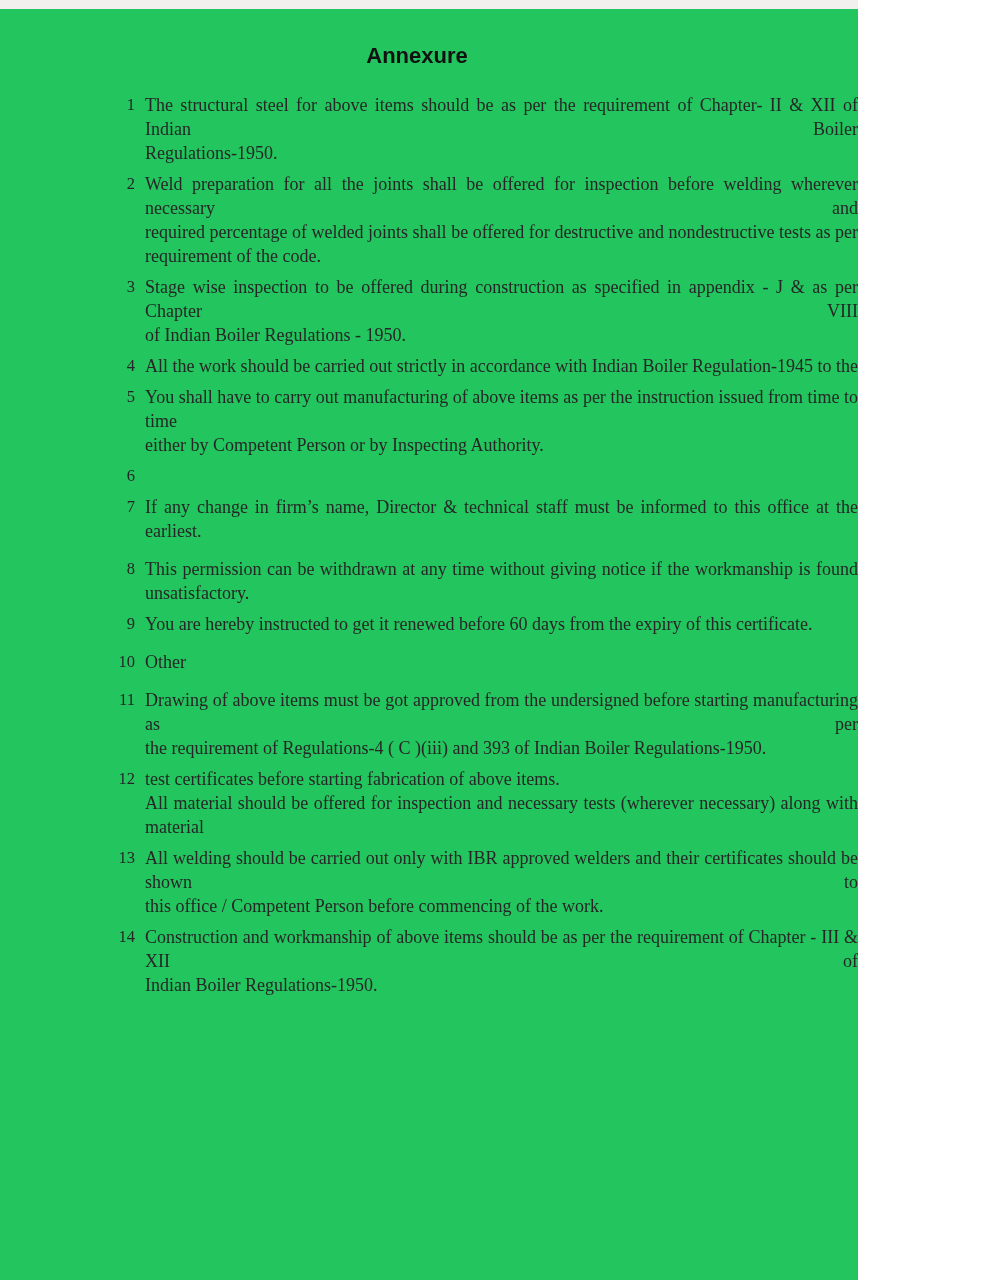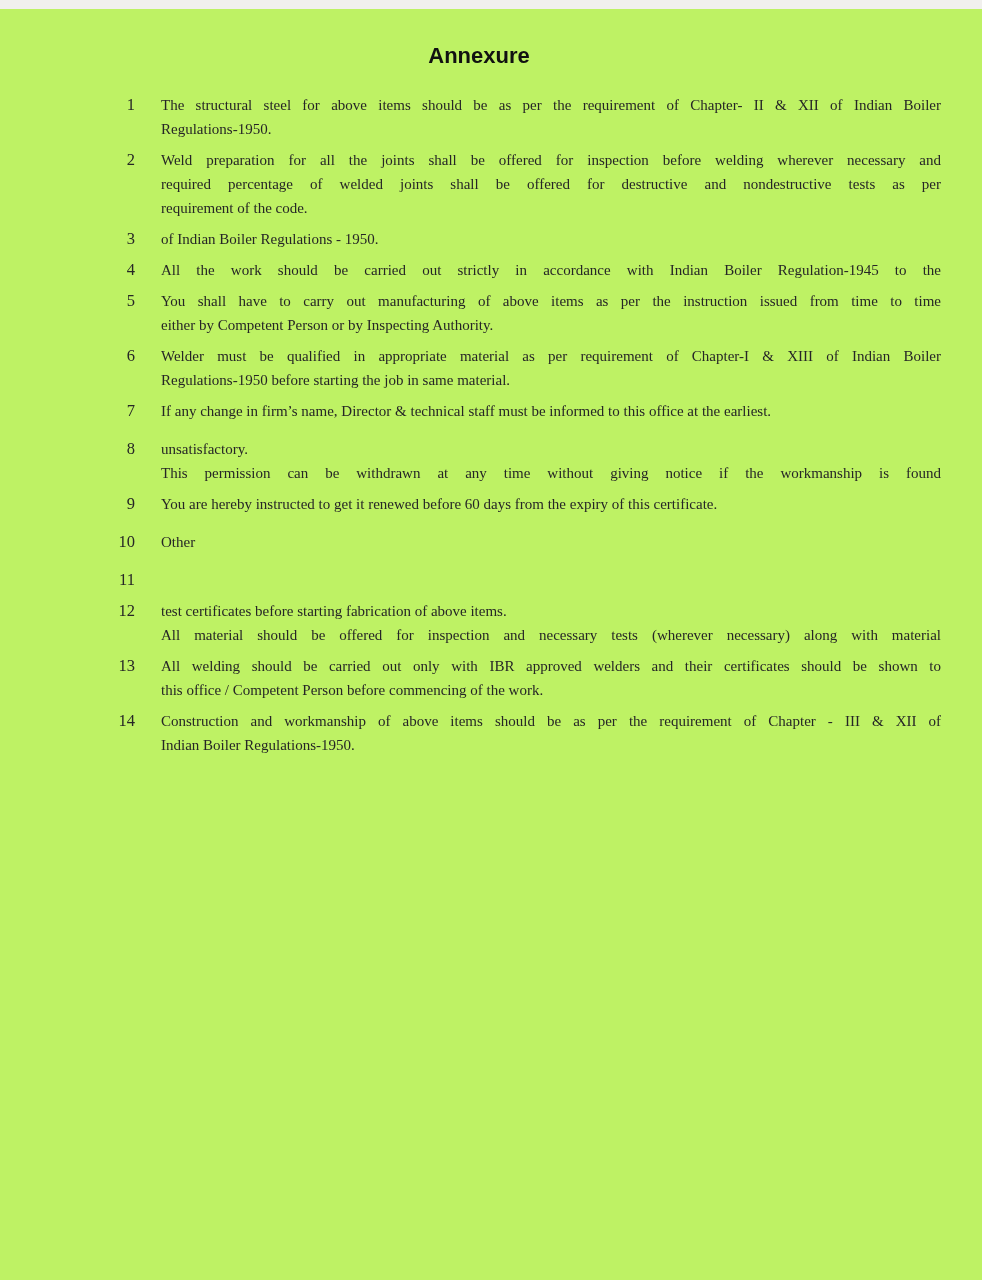--- a/index.html
+++ b/index.html
@@ -5,23 +5,23 @@
   html, body {
     margin: 0;
     padding: 0;
     width: 982px;
     height: 1280px;
     background: #ffffff;
     overflow: hidden;
   }
   .page {
     position: relative;
-    width: 982px;
+    width: 858px;
     height: 1280px;
-    background: #bef264;
+    background: #22c55e;
     font-family: "Liberation Serif", serif;
     color: #262626;
   }
   .top-band {
     width: 100%;
     height: 9px;
     background: #f1f0ee;
   }
   .title {
     margin-top: 33px;
@@ -48,23 +48,23 @@
     margin-bottom: 14px;
   }
   .num {
     flex: 0 0 24px;
     width: 24px;
     text-align: right;
     font-size: 16.5px;
     line-height: 24px;
   }
   .text {
-    margin-left: 26px;
+    margin-left: 10px;
     width: 780px;
-    font-size: 15px;
+    font-size: 18px;
     line-height: 24px;
   }
   .line {
     text-align: justify;
     text-align-last: justify;
   }
   .line.last {
     text-align-last: left;
   }
 </style>
@@ -86,70 +86,71 @@
         <span class="num">2</span>
         <div class="text">
           <div class="line">Weld preparation for all the joints shall be offered for inspection before welding wherever necessary and</div>
           <div class="line">required percentage of welded joints shall be offered for destructive and nondestructive tests as per</div>
           <div class="line last">requirement of the code.</div>
         </div>
       </li>
       <li class="item">
         <span class="num">3</span>
         <div class="text">
+          <div class="line">Stage wise inspection to be offered during construction as specified in appendix - J &amp; as per Chapter VIII</div>
           <div class="line last">of Indian Boiler Regulations - 1950.</div>
         </div>
       </li>
       <li class="item">
         <span class="num">4</span>
         <div class="text">
           <div class="line">All the work should be carried out strictly in accordance with Indian Boiler Regulation-1945 to the</div>
         </div>
       </li>
       <li class="item">
         <span class="num">5</span>
         <div class="text">
           <div class="line">You shall have to carry out manufacturing of above items as per the instruction issued from time to time</div>
           <div class="line last">either by Competent Person or by Inspecting Authority.</div>
         </div>
       </li>
       <li class="item">
         <span class="num">6</span>
-        <div class="text">
-          <div class="line">Welder must be qualified in appropriate material as per requirement of Chapter-I &amp; XIII of Indian Boiler</div>
-          <div class="line last">Regulations-1950 before starting the job in same material.</div>
-        </div>
       </li>
       <li class="item single">
         <span class="num">7</span>
         <div class="text">
           <div class="line last">If any change in firm’s name, Director &amp; technical staff must be informed to this office at the earliest.</div>
         </div>
       </li>
       <li class="item">
         <span class="num">8</span>
         <div class="text">
+          <div class="line">This permission can be withdrawn at any time without giving notice if the workmanship is found</div>
           <div class="line last">unsatisfactory.</div>
-          <div class="line">This permission can be withdrawn at any time without giving notice if the workmanship is found</div>
         </div>
       </li>
       <li class="item single">
         <span class="num">9</span>
         <div class="text">
           <div class="line last">You are hereby instructed to get it renewed before 60 days from the expiry of this certificate.</div>
         </div>
       </li>
       <li class="item single">
         <span class="num">10</span>
         <div class="text">
           <div class="line last">Other</div>
         </div>
       </li>
       <li class="item">
         <span class="num">11</span>
+        <div class="text">
+          <div class="line">Drawing of above items must be got approved from the undersigned before starting manufacturing as per</div>
+          <div class="line last">the requirement of Regulations-4 ( C )(iii) and 393 of Indian Boiler Regulations-1950.</div>
+        </div>
       </li>
       <li class="item">
         <span class="num">12</span>
         <div class="text">
           <div class="line last">test certificates before starting fabrication of above items.</div>
           <div class="line">All material should be offered for inspection and necessary tests (wherever necessary) along with material</div>
         </div>
       </li>
       <li class="item">
         <span class="num">13</span>

